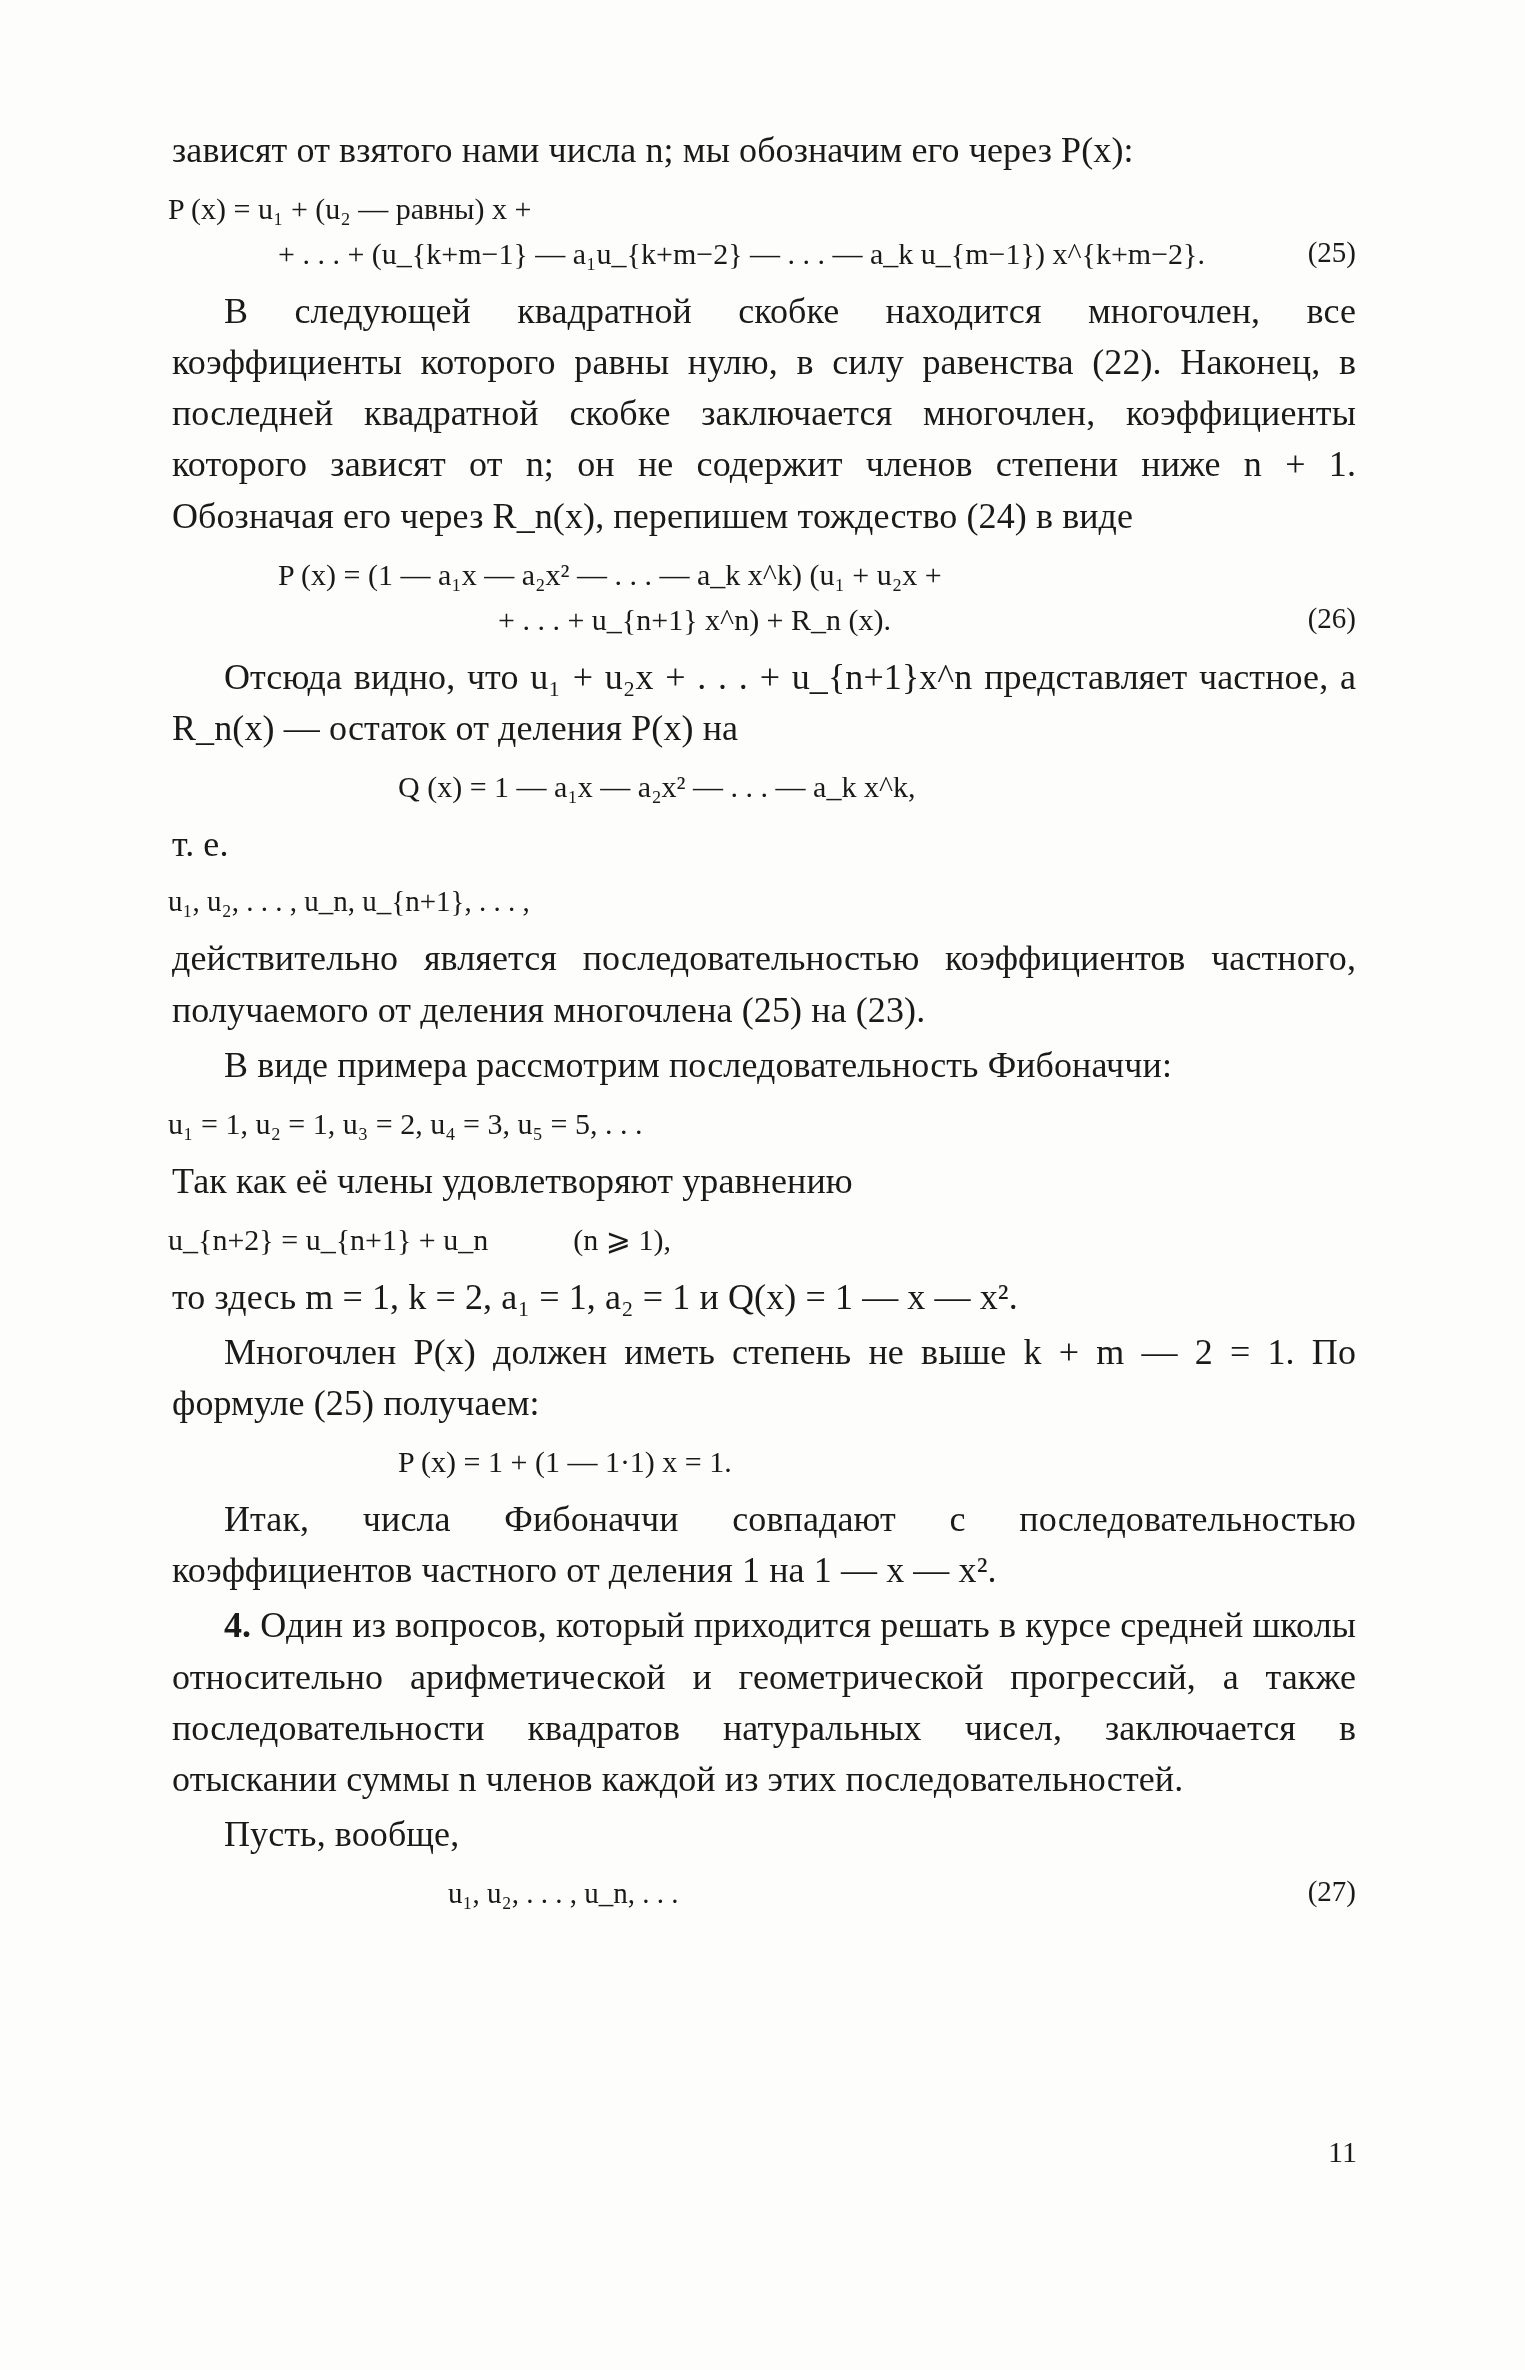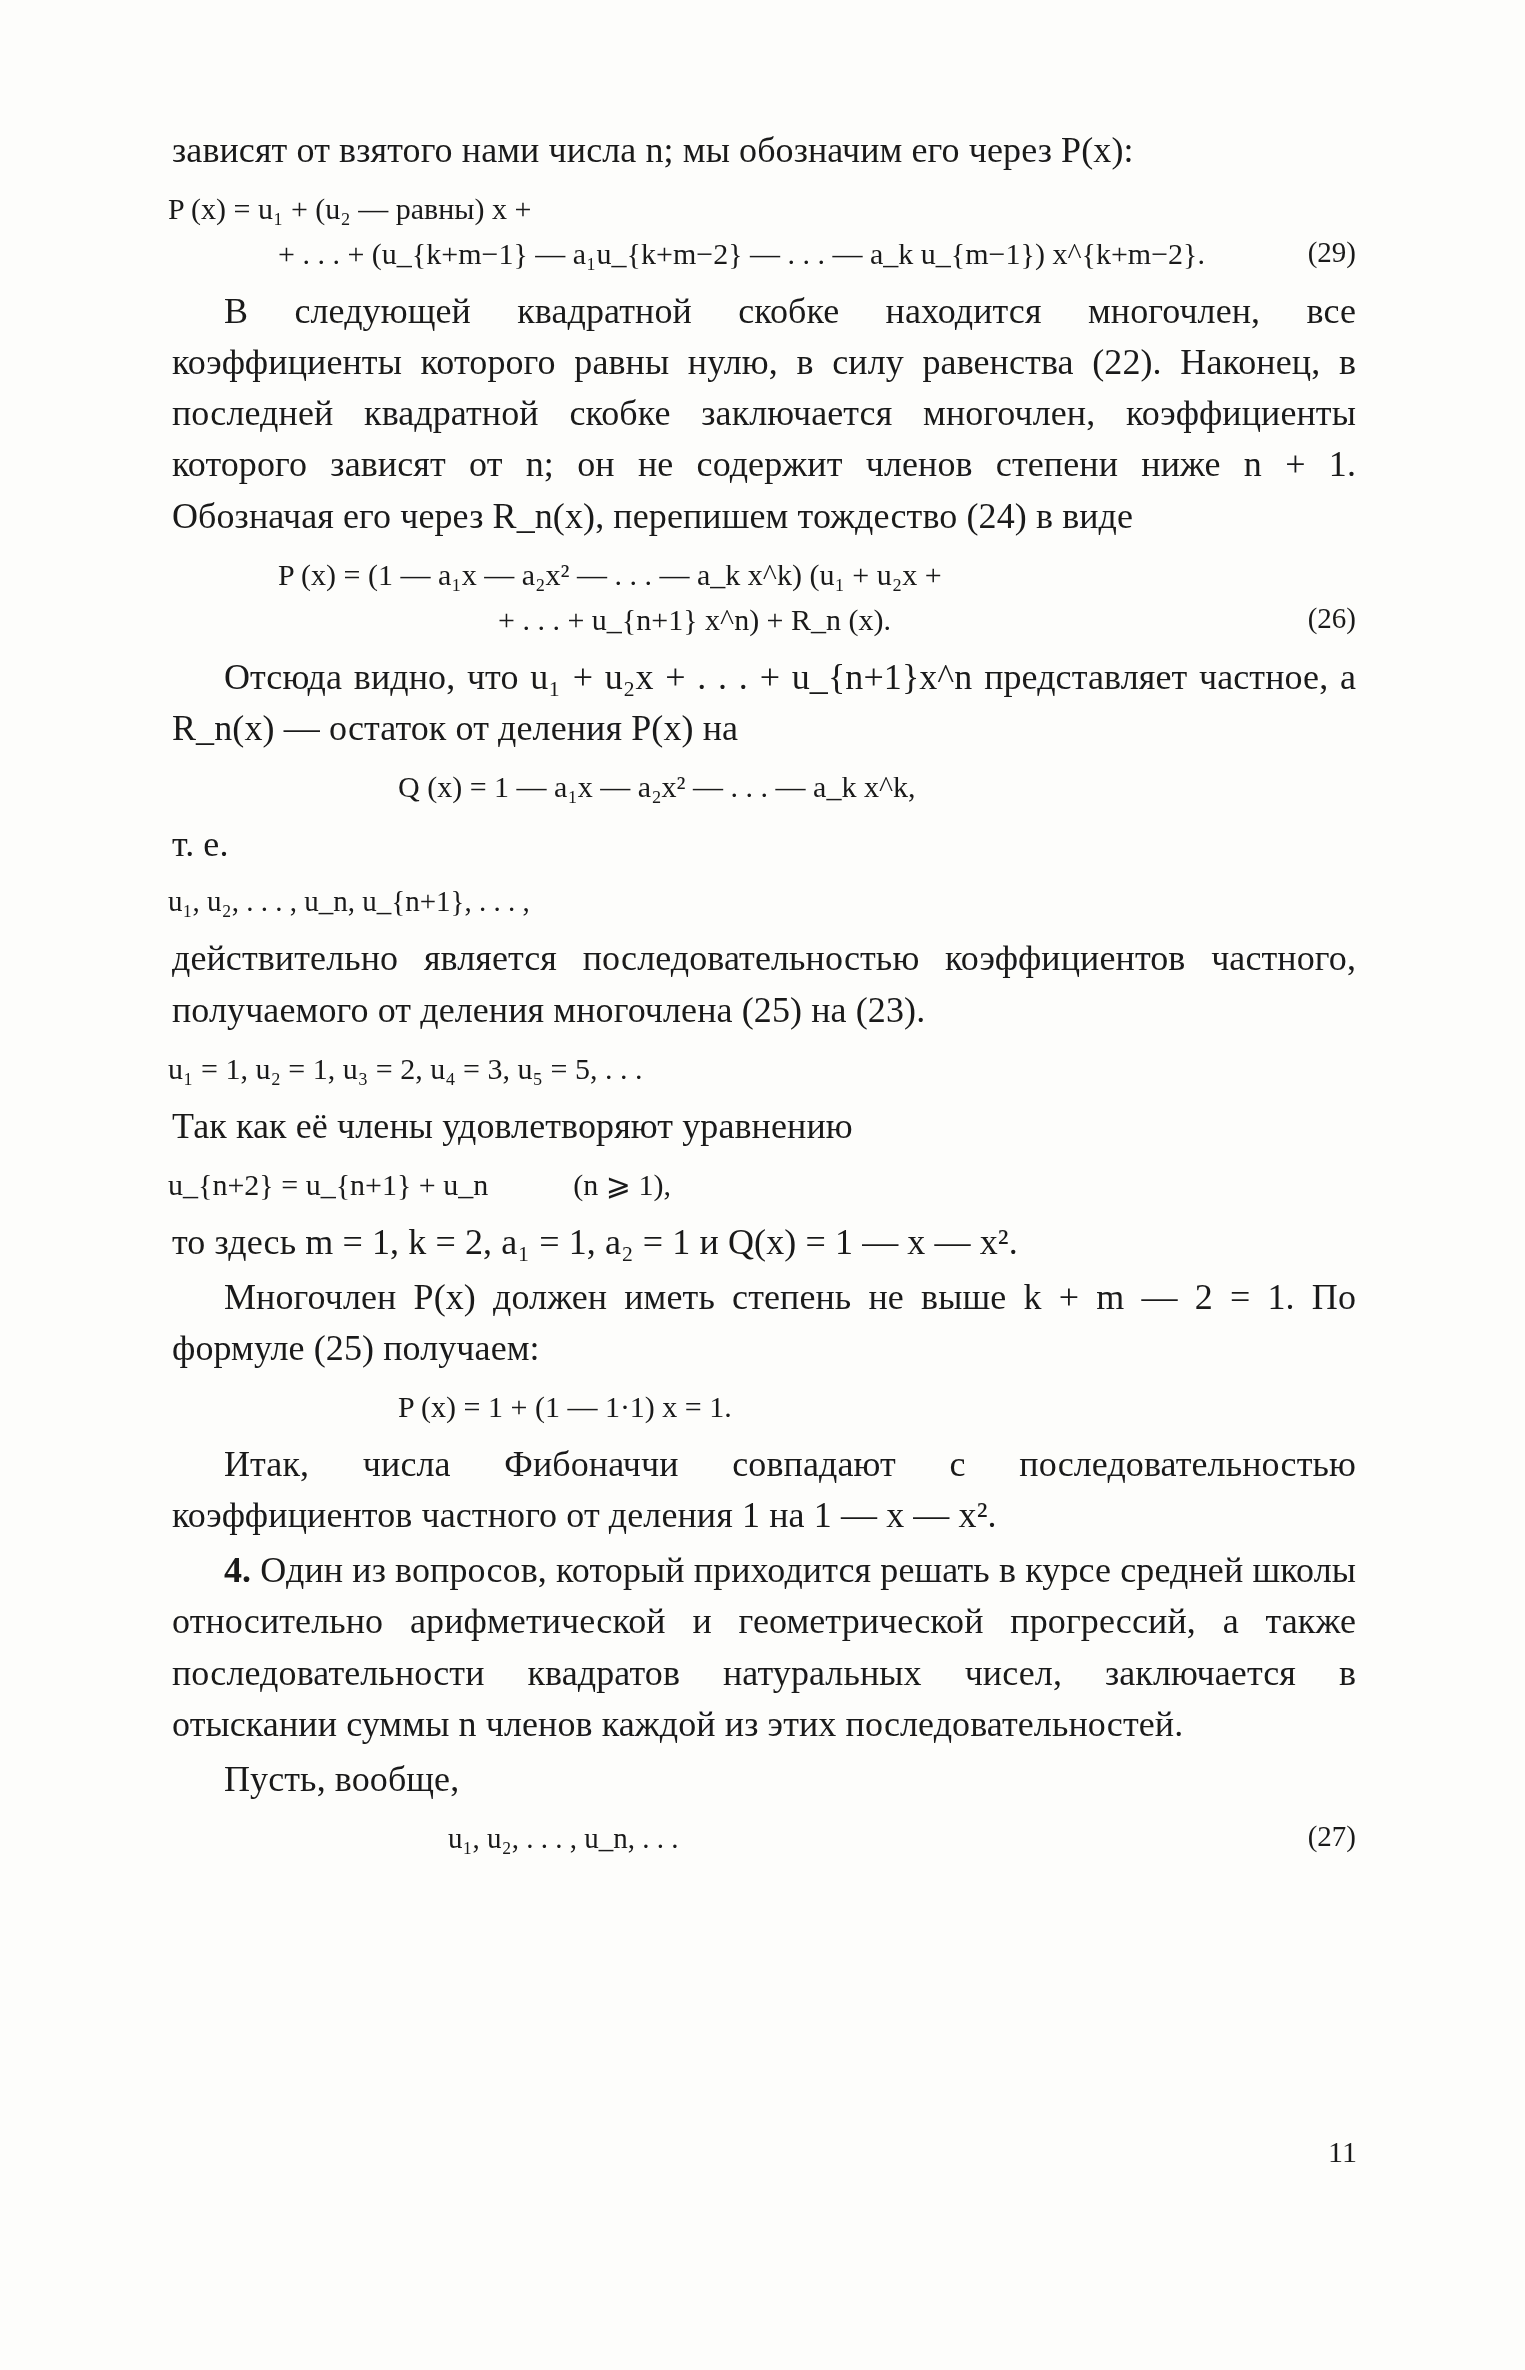--- a/index.html
+++ b/index.html
@@ -69,21 +69,21 @@
 <body>
 
 <div class="page">
   <div class="content">
 
     <p class="para noindent">зависят от взятого нами числа n; мы обозначим его через P(x):</p>
 
     <div class="eq">
       <div class="eq-line">P (x) = u₁ + (u₂ — равны) x +</div>
       <div class="eq-line eq-indent-2">
-        <span class="num">(29)</span>
+        <span class="num">(25)</span>
         <span>+ . . . + (u_{k+m−1} — a₁u_{k+m−2} — . . . — a_k u_{m−1}) x^{k+m−2}.</span>
       </div>
     </div>
 
     <p class="para indent">В следующей квадратной скобке находится многочлен, все коэффициенты которого равны нулю, в силу равенства (22). Наконец, в последней квадратной скобке заключается многочлен, коэффициенты которого зависят от n; он не содержит членов степени ниже n + 1. Обозначая его через R_n(x), перепишем тождество (24) в виде</p>
 
     <div class="eq">
       <div class="eq-line eq-indent-2">P (x) = (1 — a₁x — a₂x² — . . . — a_k x^k) (u₁ + u₂x +</div>
       <div class="eq-line eq-indent-4">
         <span class="num">(26)</span>
@@ -94,20 +94,21 @@
     <p class="para indent">Отсюда видно, что u₁ + u₂x + . . . + u_{n+1}x^n представляет частное, а R_n(x) — остаток от деления P(x) на</p>
 
     <div class="eq eq-indent-3">Q (x) = 1 — a₁x — a₂x² — . . . — a_k x^k,</div>
 
     <p class="para noindent">т. е.</p>
 
     <div class="eq c-center seq-line">u₁, u₂, . . . , u_n, u_{n+1}, . . . ,</div>
 
     <p class="para noindent">действительно является последовательностью коэффициентов частного, получаемого от деления многочлена (25) на (23).</p>
 
+    <p class="para indent">В виде примера рассмотрим последовательность Фибоначчи:</p>
 
     <div class="eq c-center">u₁ = 1, u₂ = 1, u₃ = 2, u₄ = 3, u₅ = 5, . . .</div>
 
     <p class="para noindent">Так как её члены удовлетворяют уравнению</p>
 
     <div class="eq c-center">
       <span>u_{n+2} = u_{n+1} + u_n</span>
       <span style="display:inline-block;width:70px"></span>
       <span>(n ⩾ 1),</span>
     </div>

